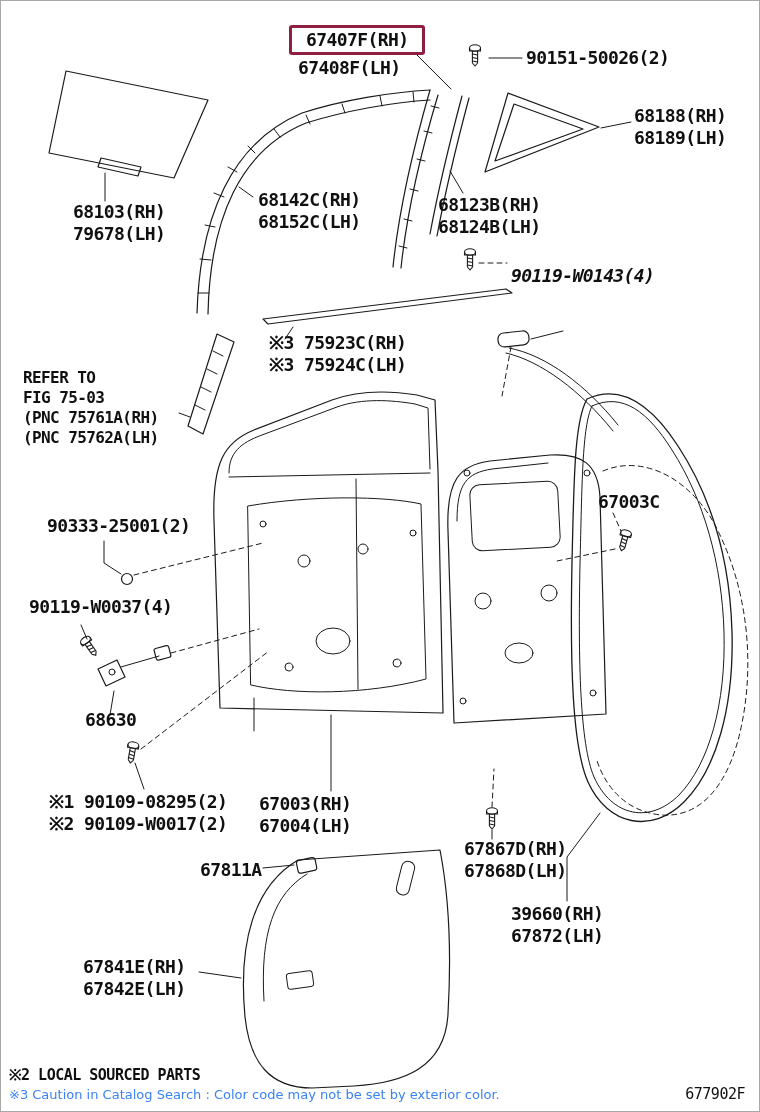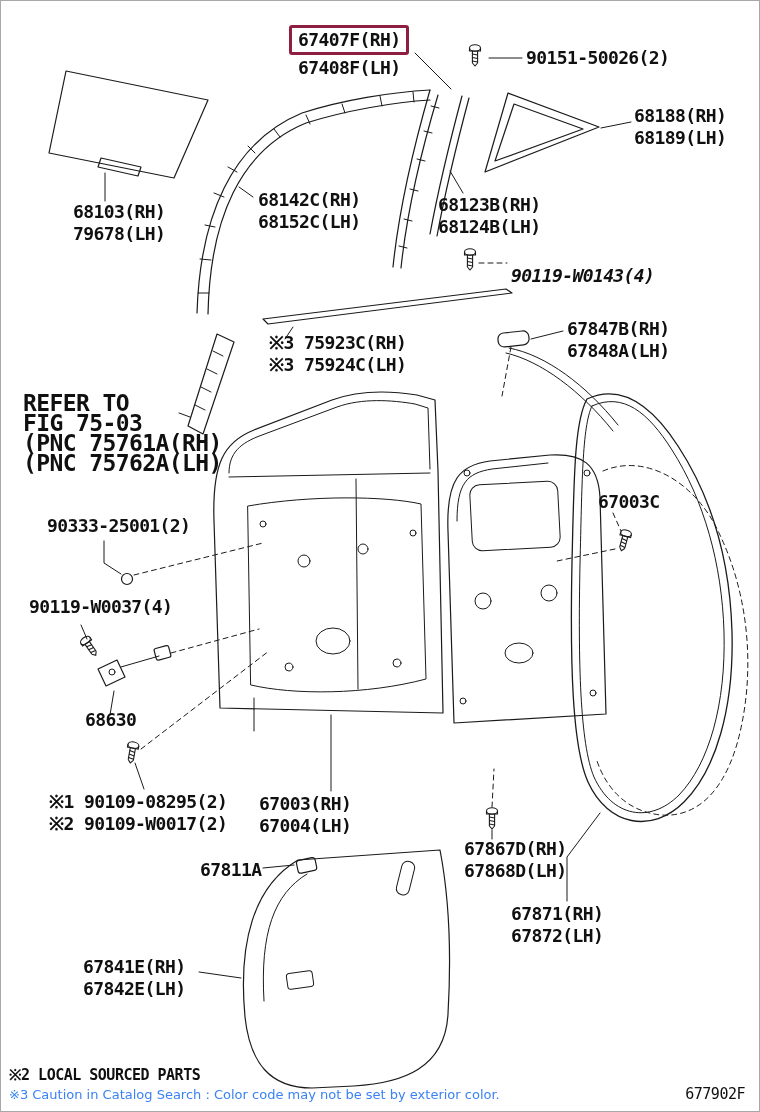--- a/index.html
+++ b/index.html
@@ -13,23 +13,23 @@
   .art .s  { stroke:#1b1b1b; fill:none; stroke-width:1.2; stroke-linecap:round; stroke-linejoin:round; }
   .art .thin { stroke-width:1; }
   .art .dash { stroke-dasharray:5 4; stroke-width:1; }
   .lbl {
     position:absolute; font-weight:bold; font-size:18px; line-height:22px;
     letter-spacing:-0.6px; white-space:nowrap; color:#101010;
   }
   .lbl .l2 { display:block; }
   .hl {
     display:inline-block; border:3px solid #8e1f41; border-radius:3px;
-    padding:1px 6px; margin-left:-9px; margin-bottom:2px;
-  }
-  .refer { font-size:23px; line-height:20px;margin-top:25px; }
+    padding:1px 14px; margin-left:-9px; margin-bottom:2px;
+  }
+  .refer { font-size:16px; line-height:20px; }
   .foot {
     position:absolute; font-weight:bold; font-size:15px; line-height:20px;
     letter-spacing:-0.5px; white-space:nowrap;
   }
   .foot-small {
     position:absolute; font-family:"DejaVu Sans", sans-serif; font-weight:normal;
     font-size:13px; white-space:nowrap; color:#3b82f6;
   }
   .diagram-code {
     position:absolute; right:14px; bottom:8px; font-size:15px; font-weight:normal;
@@ -220,24 +220,20 @@
 
   <div class="lbl" style="left:510px; top:264px;font-style:italic;">
     <span>90119-W0143(4)</span>
   </div>
 
   <div class="lbl" style="left:268px; top:331px;">
     <span class="l2">※3 75923C(RH)</span>
     <span class="l2">※3 75924C(LH)</span>
   </div>
 
-  <div class="lbl" style="left:566px; top:317px;">
-    <span class="l2">67847B(RH)</span>
-    <span class="l2">67848A(LH)</span>
-  </div>
 
   <div class="lbl refer" style="left:22px; top:367px;">
     <span class="l2">REFER TO</span>
     <span class="l2">FIG 75-03</span>
     <span class="l2">(PNC 75761A(RH)</span>
     <span class="l2">(PNC 75762A(LH)</span>
   </div>
 
   <div class="lbl" style="left:46px; top:514px;">
     <span>90333-25001(2)</span>
@@ -269,21 +265,21 @@
   <div class="lbl" style="left:199px; top:858px;">
     <span>67811A</span>
   </div>
 
   <div class="lbl" style="left:463px; top:837px;">
     <span class="l2">67867D(RH)</span>
     <span class="l2">67868D(LH)</span>
   </div>
 
   <div class="lbl" style="left:510px; top:902px;">
-    <span class="l2">67871(RH)</span>
+    <span class="l2">39660(RH)</span>
     <span class="l2">67872(LH)</span>
   </div>
 
   <div class="lbl" style="left:82px; top:955px;">
     <span class="l2">67841E(RH)</span>
     <span class="l2">67842E(LH)</span>
   </div>
 
   <div class="foot" style="left:8px; top:1064px;">※2 LOCAL SOURCED PARTS</div>
   <div class="foot-small" style="left:8px; top:1086px;">※3 Caution in Catalog Search : Color code may not be set by exterior color.</div>

